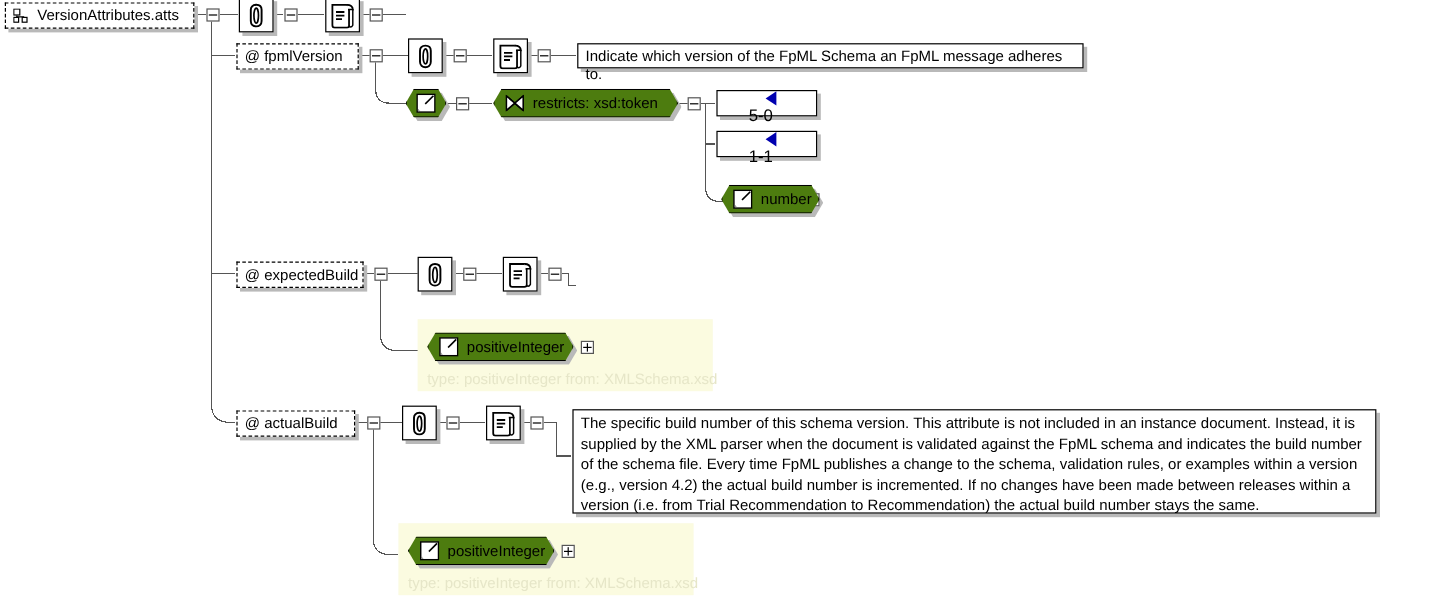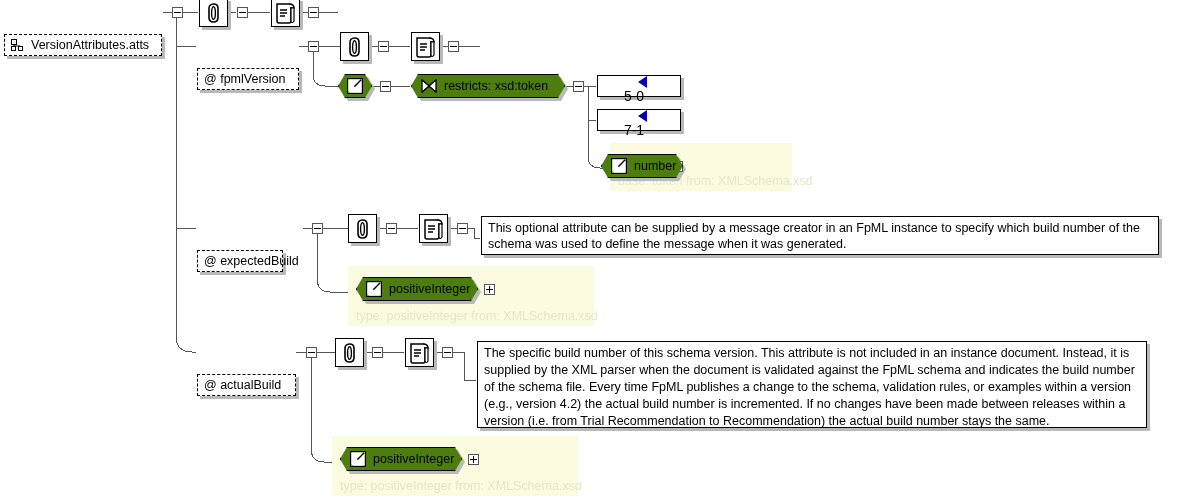--- a/index.html
+++ b/index.html
@@ -43,21 +43,20 @@
     border: 1px dashed #000;
     background: #ffffff;
     height: 22px;
     line-height: 20px;
     font-size: 12.5px;
     padding: 0 8px 0 6px;
     white-space: nowrap;
     display: flex;
     align-items: center;
     gap: 6px;
-    margin-top: 32px;
   }
   .pill-dashed .lbl { font-size: 12.5px; }
 
   
   .rect-box {
     border: 1px solid #000;
     background: #fff;
     font-size: 12.5px;
     line-height: 15px;
     padding: 3px 6px 4px 6px;
@@ -295,20 +294,21 @@
   <div class="node icon-box shadow" style="left:411px; top:32px;">
     <svg class="svgicon" width="21" height="22" viewBox="0 0 21 22">
       <path d="M2 2 H14 C14 2 16 2 16 5 V19 C16 19 16 21 14 21 H4 C4 21 2 21 2 19 Z" fill="#fff" stroke="#000" stroke-width="1.5"></path>
       <path d="M14 2 C18 2 19 4 19 6 H15" fill="#fff" stroke="#000" stroke-width="1.5"></path>
       <path d="M5 8 H12 M5 11 H12 M5 14 H10" stroke="#000" stroke-width="1.5"></path>
       <path d="M16 6 V19 C16 21 18 21 19 19 V6 Z" fill="#fff" stroke="#000" stroke-width="1.2"></path>
     </svg>
   </div>
   <span class="toggle" style="left:448px; top:41px;"></span>
 
+  <div class="node rect-box shadow" style="left:481px; top:36px; width:422px; height:21px; line-height:15px;">Indicate which version of the FpML Schema an FpML message adheres to.</div>
 
   <div class="octa-wrap" style="left:338px; top:74px; width:34px;">
     <div class="shadowlayer"></div>
     <div class="octa octa-small">
       <span>
         <svg class="svgicon" width="16" height="16" viewBox="0 0 16 16">
           <rect x="0.5" y="0.5" width="15" height="15" fill="#fff" stroke="#000" stroke-width="1.4"></rect>
           <path d="M1.8 14.2 L14.2 1.8" stroke="#000" stroke-width="1.4"></path>
           <path d="M1.8 14.2 L1.8 3 L13 14.2 Z" fill="#fff" stroke="none"></path>
         </svg>
@@ -331,42 +331,39 @@
     </div>
   </div>
   <span class="toggle" style="left:573px; top:81px;"></span>
 
   <div class="enum-box shadow" style="left:597px; top:75px;">
     <span class="tri"></span>
     <span class="val">5-0</span>
   </div>
   <div class="enum-box shadow" style="left:597px; top:109px;">
     <span class="tri"></span>
-    <span class="val">7-1</span>
-  </div>
-
-  <div class="type-panel" style="left:610px; top:143px; width:182px; height:48px;">
-    <span class="caption">base: token from: XMLSchema.xsd</span>
-  </div>
+    <span class="val">1-1</span>
+  </div>
+
   <div class="octa-wrap" style="left:601px; top:154px; width:82px;">
     <div class="shadowlayer"></div>
     <div class="octa">
       <span>
         <svg class="svgicon" width="16" height="16" viewBox="0 0 16 16">
           <rect x="0.5" y="0.5" width="15" height="15" fill="#fff" stroke="#000" stroke-width="1.4"></rect>
           <path d="M1.8 14.2 L14.2 1.8" stroke="#000" stroke-width="1.4"></path>
           <path d="M1.8 14.2 L1.8 3 L13 14.2 Z" fill="#fff" stroke="none"></path>
         </svg>
       </span>
       <span>number</span>
     </div>
   </div>
   <span class="toggle plus" style="left:672px; top:161px;"></span>
 
-  <div class="node pill-dashed shadow" style="left:197px; top:218px; width:86px;">
+  <div class="node pill-dashed shadow" style="left:197px; top:218px; width:106px;">
     <span style="width:100%; text-align:center;">@ expectedBuild</span>
   </div>
   <span class="toggle" style="left:312px; top:223px;"></span>
 
   <div class="node icon-box shadow" style="left:348px; top:214px;">
     <svg class="svgicon" width="17" height="22" viewBox="0 0 17 22">
       <path d="M8.5 2 C5.4 2 4 4 4 6.2 V15.5 C4 18.3 6 20 8.5 20 C11 20 13 18.3 13 15.5 V6.2
                C13 4 11.6 2 8.5 2 Z" fill="#fff" stroke="#000" stroke-width="1.6"></path>
       <ellipse cx="8.5" cy="11" rx="1.9" ry="6.3" fill="#fff" stroke="#000" stroke-width="1.4"></ellipse>
     </svg>
@@ -376,21 +373,20 @@
   <div class="node icon-box shadow" style="left:419px; top:214px;">
     <svg class="svgicon" width="21" height="22" viewBox="0 0 21 22">
       <path d="M2 2 H14 C14 2 16 2 16 5 V19 C16 19 16 21 14 21 H4 C4 21 2 21 2 19 Z" fill="#fff" stroke="#000" stroke-width="1.5"></path>
       <path d="M14 2 C18 2 19 4 19 6 H15" fill="#fff" stroke="#000" stroke-width="1.5"></path>
       <path d="M5 8 H12 M5 11 H12 M5 14 H10" stroke="#000" stroke-width="1.5"></path>
       <path d="M16 6 V19 C16 21 18 21 19 19 V6 Z" fill="#fff" stroke="#000" stroke-width="1.2"></path>
     </svg>
   </div>
   <span class="toggle" style="left:457px; top:223px;"></span>
 
-  <div class="node rect-box shadow" style="left:481px; top:216px; width:678px; height:39px; line-height:16px;">This optional attribute can be supplied by a message creator in an FpML instance to specify which build number of the schema was used to define the message when it was generated.</div>
 
   <div class="type-panel" style="left:348px; top:266px; width:246px; height:60px;">
     <span class="caption">type: positiveInteger from: XMLSchema.xsd</span>
   </div>
   <div class="octa-wrap" style="left:356px; top:277px; width:122px;">
     <div class="shadowlayer"></div>
     <div class="octa">
       <span>
         <svg class="svgicon" width="16" height="16" viewBox="0 0 16 16">
           <rect x="0.5" y="0.5" width="15" height="15" fill="#fff" stroke="#000" stroke-width="1.4"></rect>

